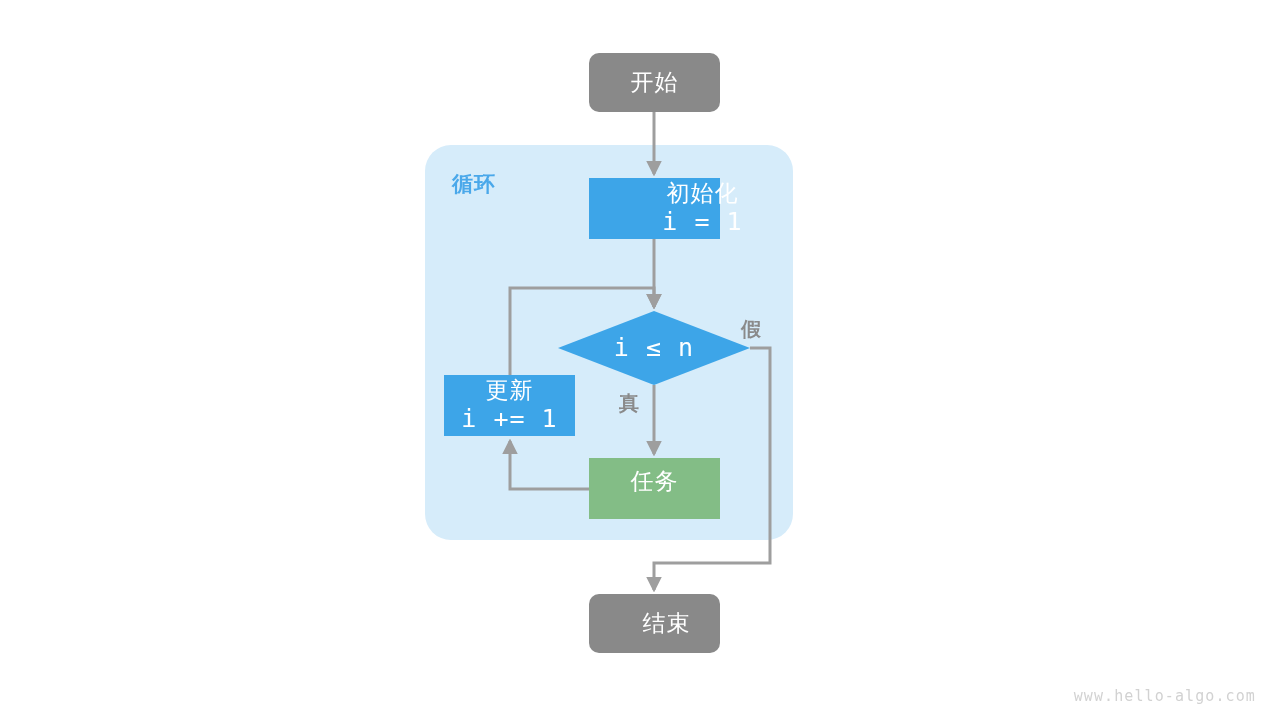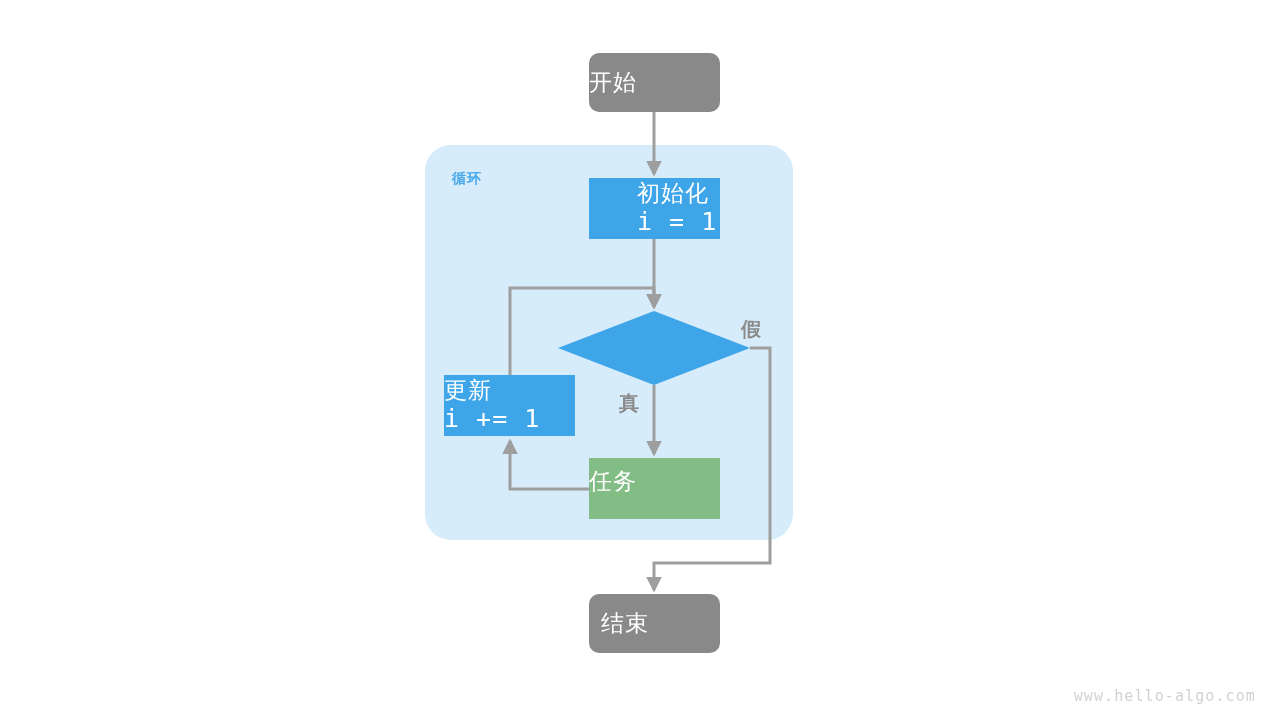--- a/index.html
+++ b/index.html
@@ -21,21 +21,21 @@
     position: absolute;
     left: 0;
     top: 0;
     width: 1280px;
     height: 720px;
   }
   .node-label {
     position: absolute;
     display: flex;
     flex-direction: column;
-    align-items: flex-start;
+    align-items: center;
     justify-content: center;
     color: #ffffff;
     pointer-events: none;
   }
   .cn-line {
     font-family: "Liberation Sans", "DejaVu Sans", sans-serif;
     font-size: 23px;
     line-height: 1.18;
     letter-spacing: 1px;
   }
@@ -50,21 +50,21 @@
     color: #8a8a8a;
     font-family: "Liberation Sans", "DejaVu Sans", sans-serif;
     font-size: 20px;
     font-weight: bold;
     letter-spacing: 1px;
   }
   .group-label {
     position: absolute;
     color: #4aa8ea;
     font-family: "Liberation Sans", "DejaVu Sans", sans-serif;
-    font-size: 14px;
+    font-size: 21px;
     font-weight: bold;
     letter-spacing: 1px;
   }
   .watermark {
     position: absolute;
     color: #d2d2d2;
     font-family: "DejaVu Sans Mono", "Liberation Mono", monospace;
     font-size: 15px;
     letter-spacing: 1.1px;
     white-space: nowrap;
@@ -113,20 +113,23 @@
 
   <div class="node-label" style="left:589px; top:53px; width:131px; height:59px;">
     <span class="cn-line">开始</span>
   </div>
 
   <div class="node-label" style="left:589px; top:178px; width:131px; height:61px;margin-left:48px;">
     <span class="cn-line">初始化</span>
     <span class="mono-line">i = 1</span>
   </div>
 
+  <div class="node-label" style="left:558px; top:311px; width:192px; height:74px;">
+    <span class="mono-line">i ≤ n</span>
+  </div>
 
   <div class="node-label" style="left:444px; top:375px; width:131px; height:61px;">
     <span class="cn-line">更新</span>
     <span class="mono-line">i += 1</span>
   </div>
 
   <div class="node-label" style="left:589px; top:458px; width:131px; height:47px;">
     <span class="cn-line">任务</span>
   </div>
 

